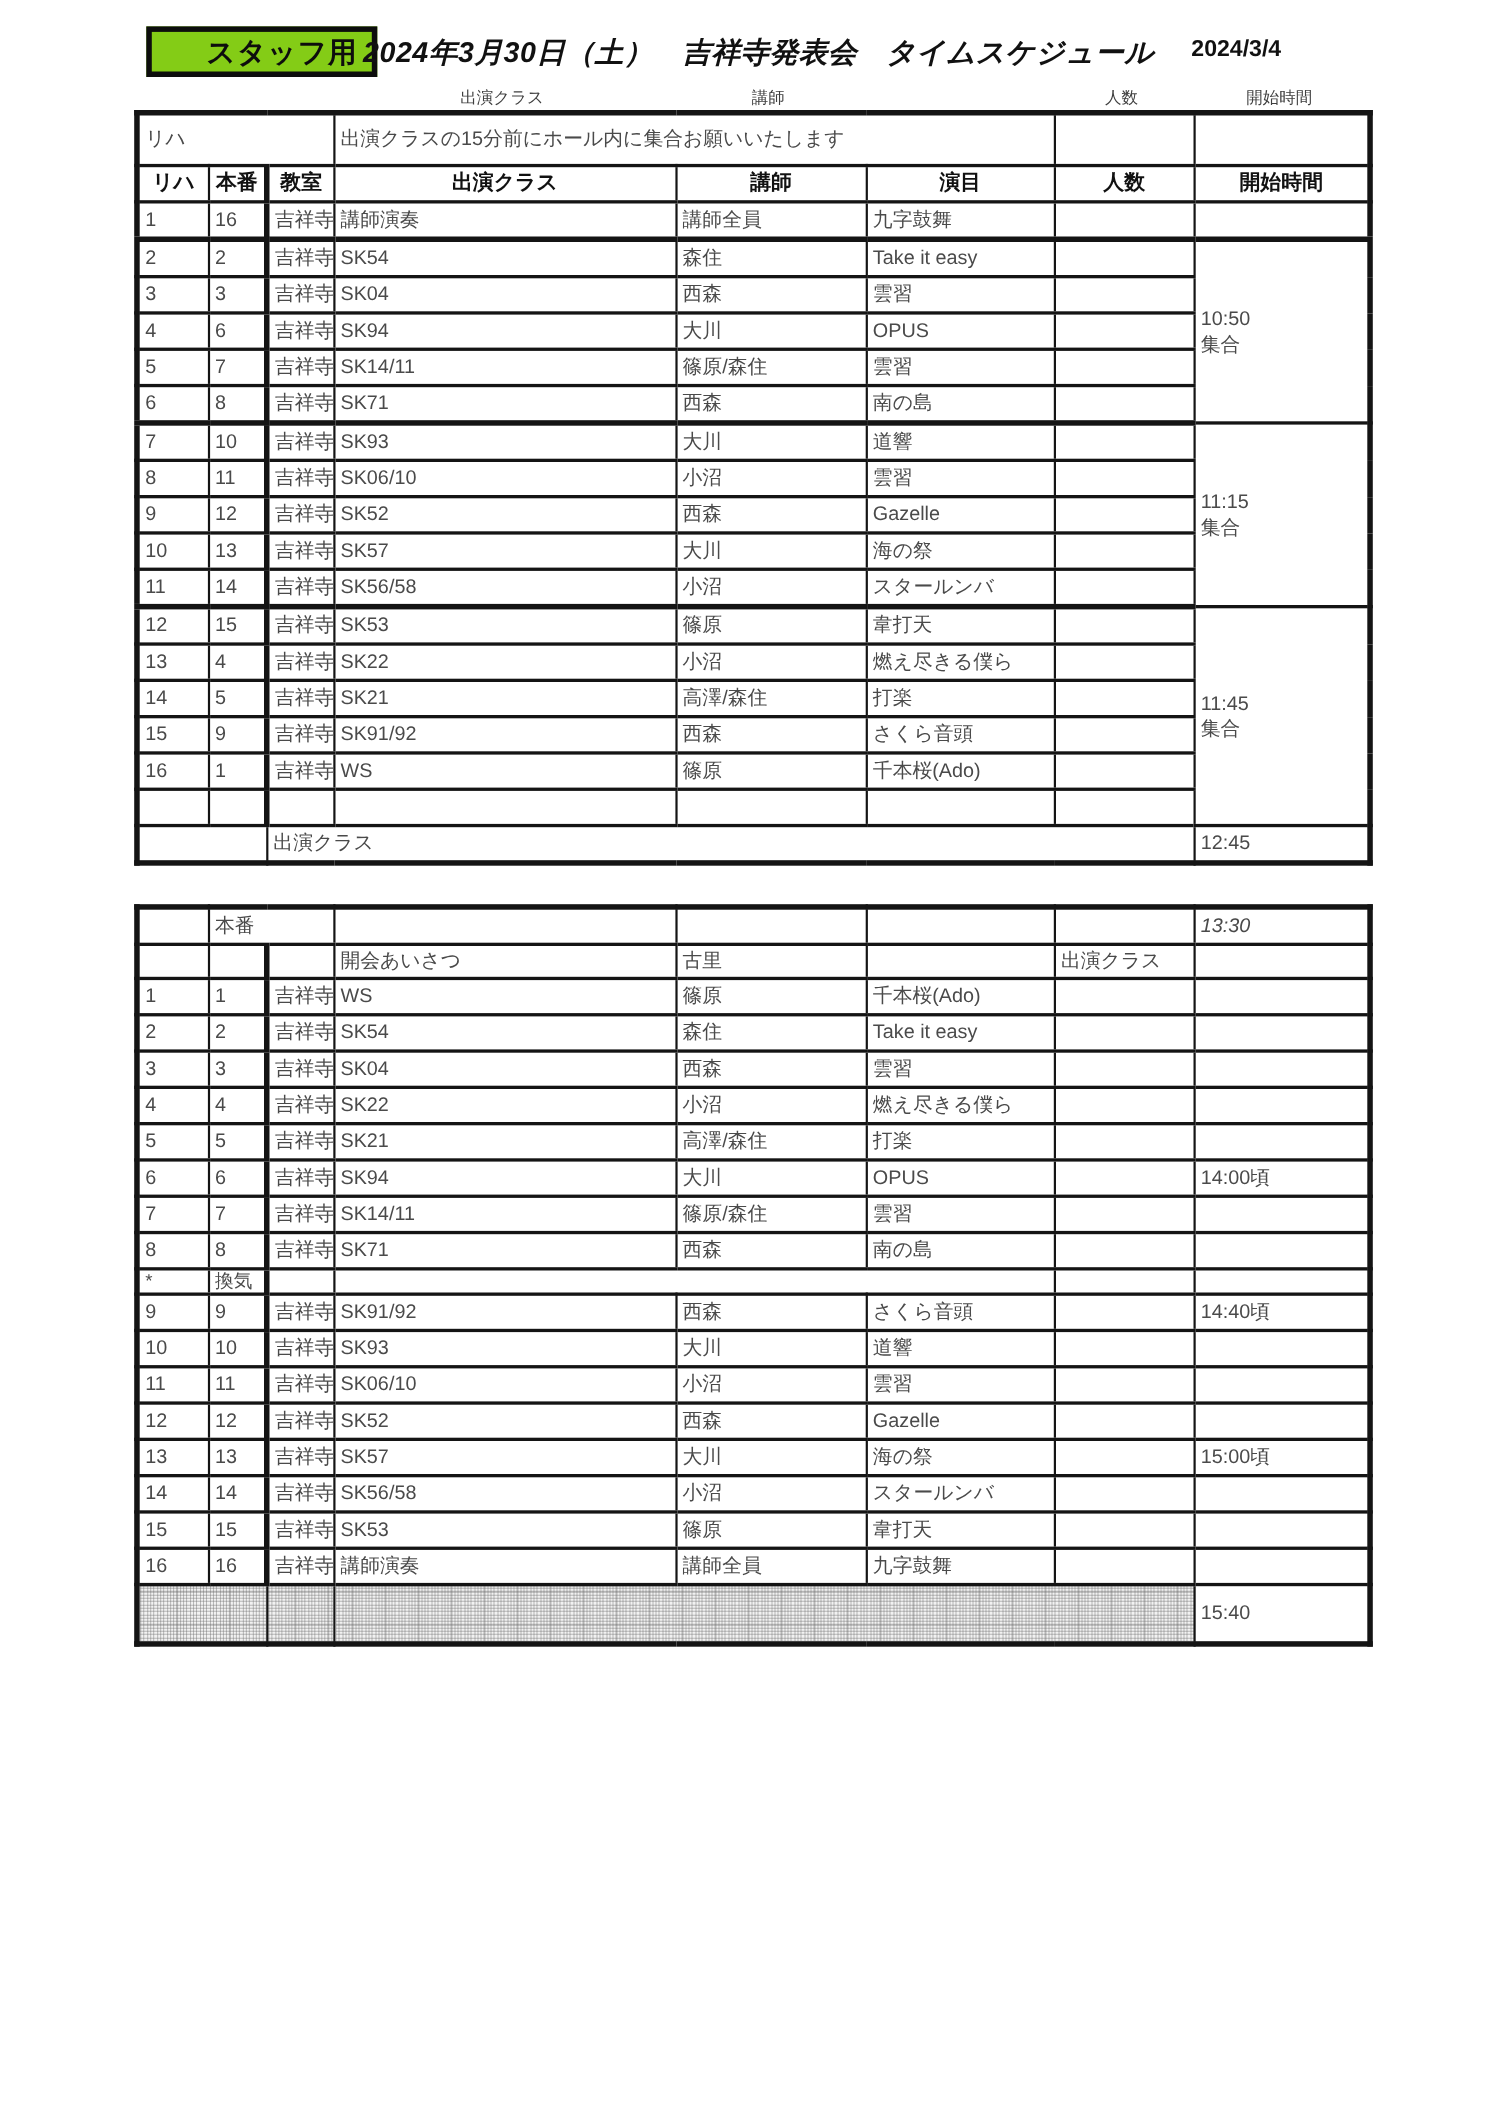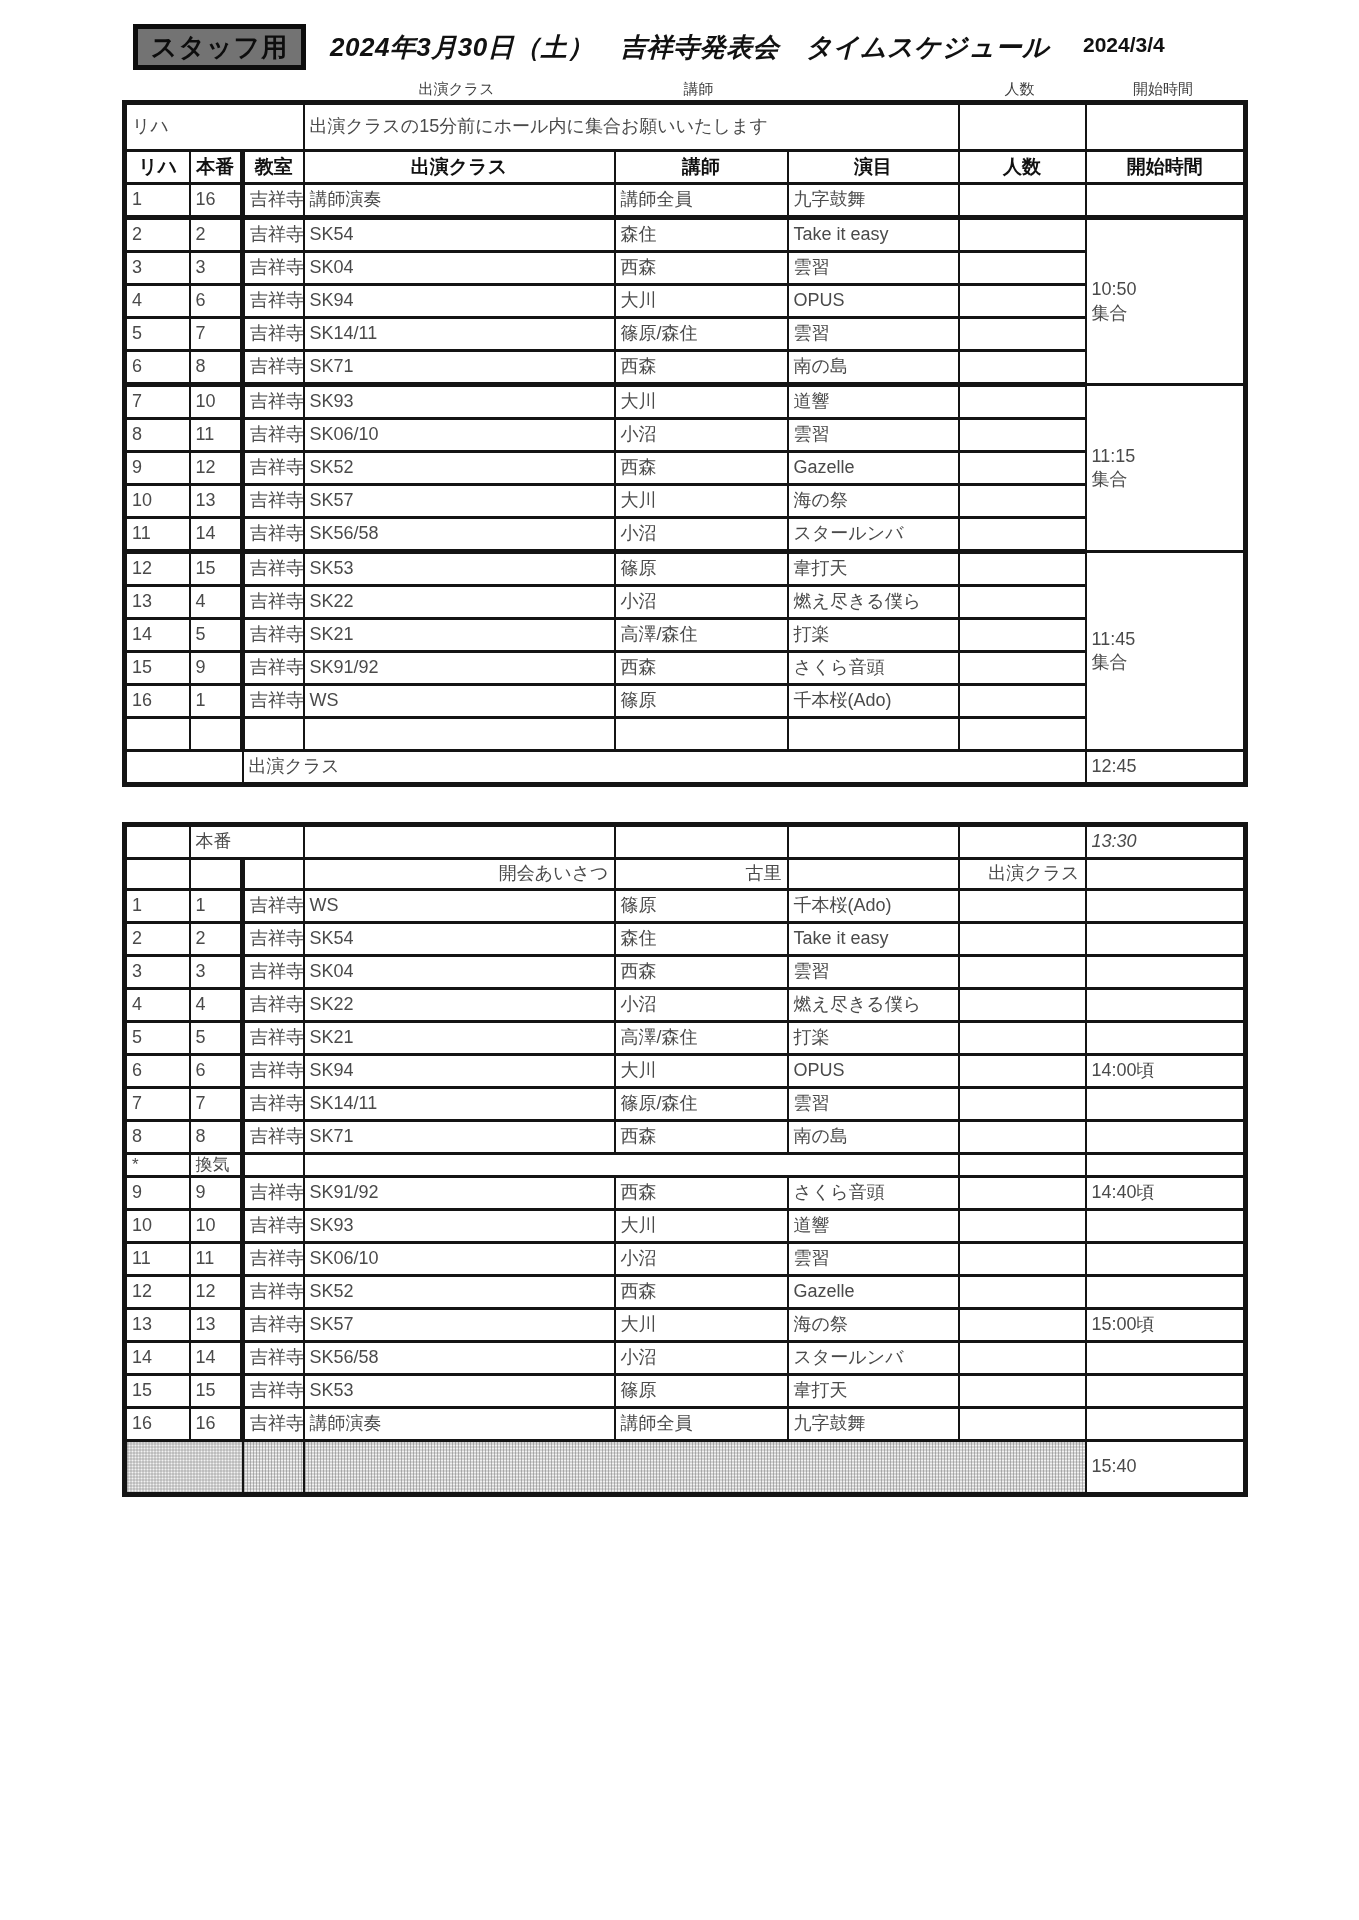--- a/index.html
+++ b/index.html
@@ -5,21 +5,21 @@
   html,body { margin:0; padding:0; background:#ffffff; }
   .page {
     position:relative; width:1359px; height:1920px; background:#ffffff;
     font-family:"Liberation Sans","DejaVu Sans",sans-serif; color:#4a4a4a;
     overflow:hidden;
   }
   
   .staff-box {
     position:absolute; left:133px; top:24px; width:163px; height:36px;
     border:5px solid #0d0d0d; display:flex; align-items:center; justify-content:center;
-    font-size:26px; font-weight:bold; color:#0d0d0d; letter-spacing:1px; background:#737373;
+    font-size:26px; font-weight:bold; color:#0d0d0d; letter-spacing:1px; background:#84cc16;padding-left:37px;
   }
   .doc-title {
     position:absolute; left:330px; top:30px; font-size:26px; font-weight:bold;
     color:#111; white-space:nowrap; letter-spacing:0.5px;font-style:italic;
   }
   .date-note {
     position:absolute; left:1083px; top:33px; width:160px; 
     font-size:21px; font-weight:bold; color:#111;
   }
   .prelabel {
@@ -60,21 +60,21 @@
   .gather div { line-height:1.3; }
   .approx { text-align:right; color:#444; padding-right:6px; }
 
   .end-row td { height:30px; }
   .end-label { text-align:right; font-weight:bold; font-size:20px; color:#111; padding-right:10px; }
   .bigtime { text-align:right; font-weight:bold; font-size:27px; color:#0d0d0d; padding-right:6px; }
   .midtime { text-align:right; font-weight:bold; font-size:20px; color:#0d0d0d; padding-right:6px;font-style:italic; }
 
   .perf-head td { height:30px; }
   .section-honban { font-weight:bold; font-size:22px; color:#0d0d0d; padding-left:4px; }
-  .opening-row td { height:28px;text-align:right; }
+  .opening-row td { height:28px; }
   .duration { text-align:center; font-weight:bold; font-size:20px; color:#111; }
   tr.vent td { height:20px; font-size:17px; }
   tr.final-row td { height:50px; }
   .hatch {
     background-color:#f2f2f2;
     background-image:
       repeating-linear-gradient(0deg, rgba(110,110,110,0.45) 0 1px, transparent 1px 3px),
       repeating-linear-gradient(90deg, rgba(110,110,110,0.45) 0 1px, transparent 1px 3px);
   }
 </style>

